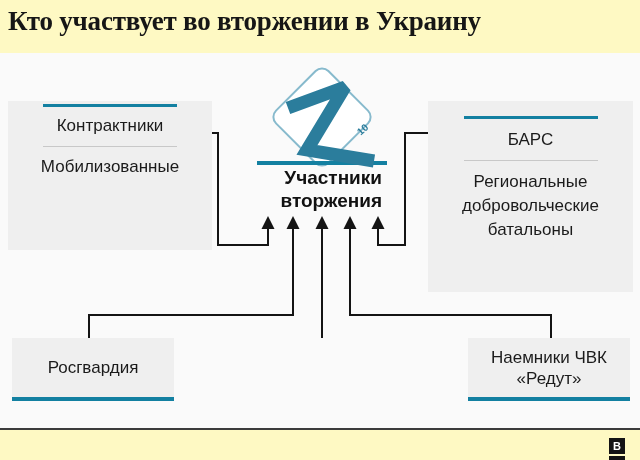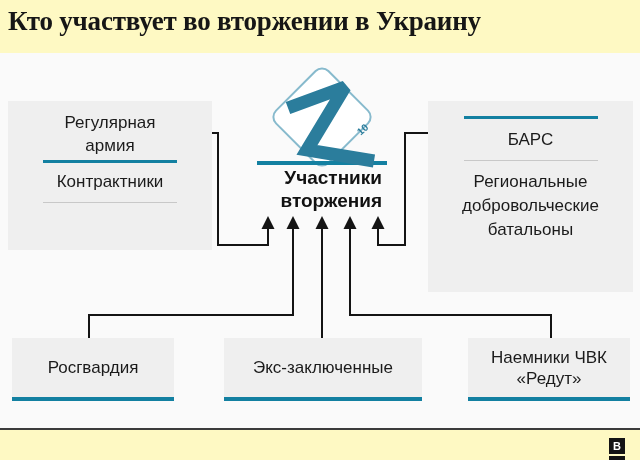--- a/index.html
+++ b/index.html
@@ -169,41 +169,36 @@
 
   <div class="diamond"></div>
   <div class="teal-bar"></div>
   <svg class="z-svg" viewBox="0 0 110 100" xmlns="http://www.w3.org/2000/svg">
     <polyline points="16,36 73,15 35,78 102,89" fill="none" stroke="#2b7d9c" stroke-width="13" stroke-linejoin="miter" stroke-miterlimit="3"></polyline>
   </svg>
   <div class="z-badge">10</div>
   <div class="center-label">Участники вторжения</div>
 
   <div class="side-box box-left">
-    <div class="box-heading">
-      <div class="heading-wrap">Регулярная армия</div>
-    </div>
     <div class="teal-rule"></div>
     <div class="box-item">Контрактники</div>
     <div class="thin-rule"></div>
+    <div class="box-item">Мобилизованные</div>
   </div>
 
   <div class="side-box box-right">
     <div class="teal-rule"></div>
     <div class="box-item">БАРС</div>
     <div class="thin-rule"></div>
     <div class="box-item multi">Региональные добровольческие батальоны</div>
   </div>
 
   <div class="bottom-box bb-1">
     <div class="bb-label">Росгвардия</div>
   </div>
-  <div class="bottom-box bb-2">
-    <div class="bb-label">Экс-заключенные</div>
-  </div>
   <div class="bottom-box bb-3">
     <div class="bb-label">Наемники ЧВК «Редут»</div>
   </div>
 
   <div class="footer-rule"></div>
 
   <div class="bbc-logo">
     <span class="bbc-sq">B</span><span class="bbc-sq">B</span><span class="bbc-sq">C</span>
   </div>
 

